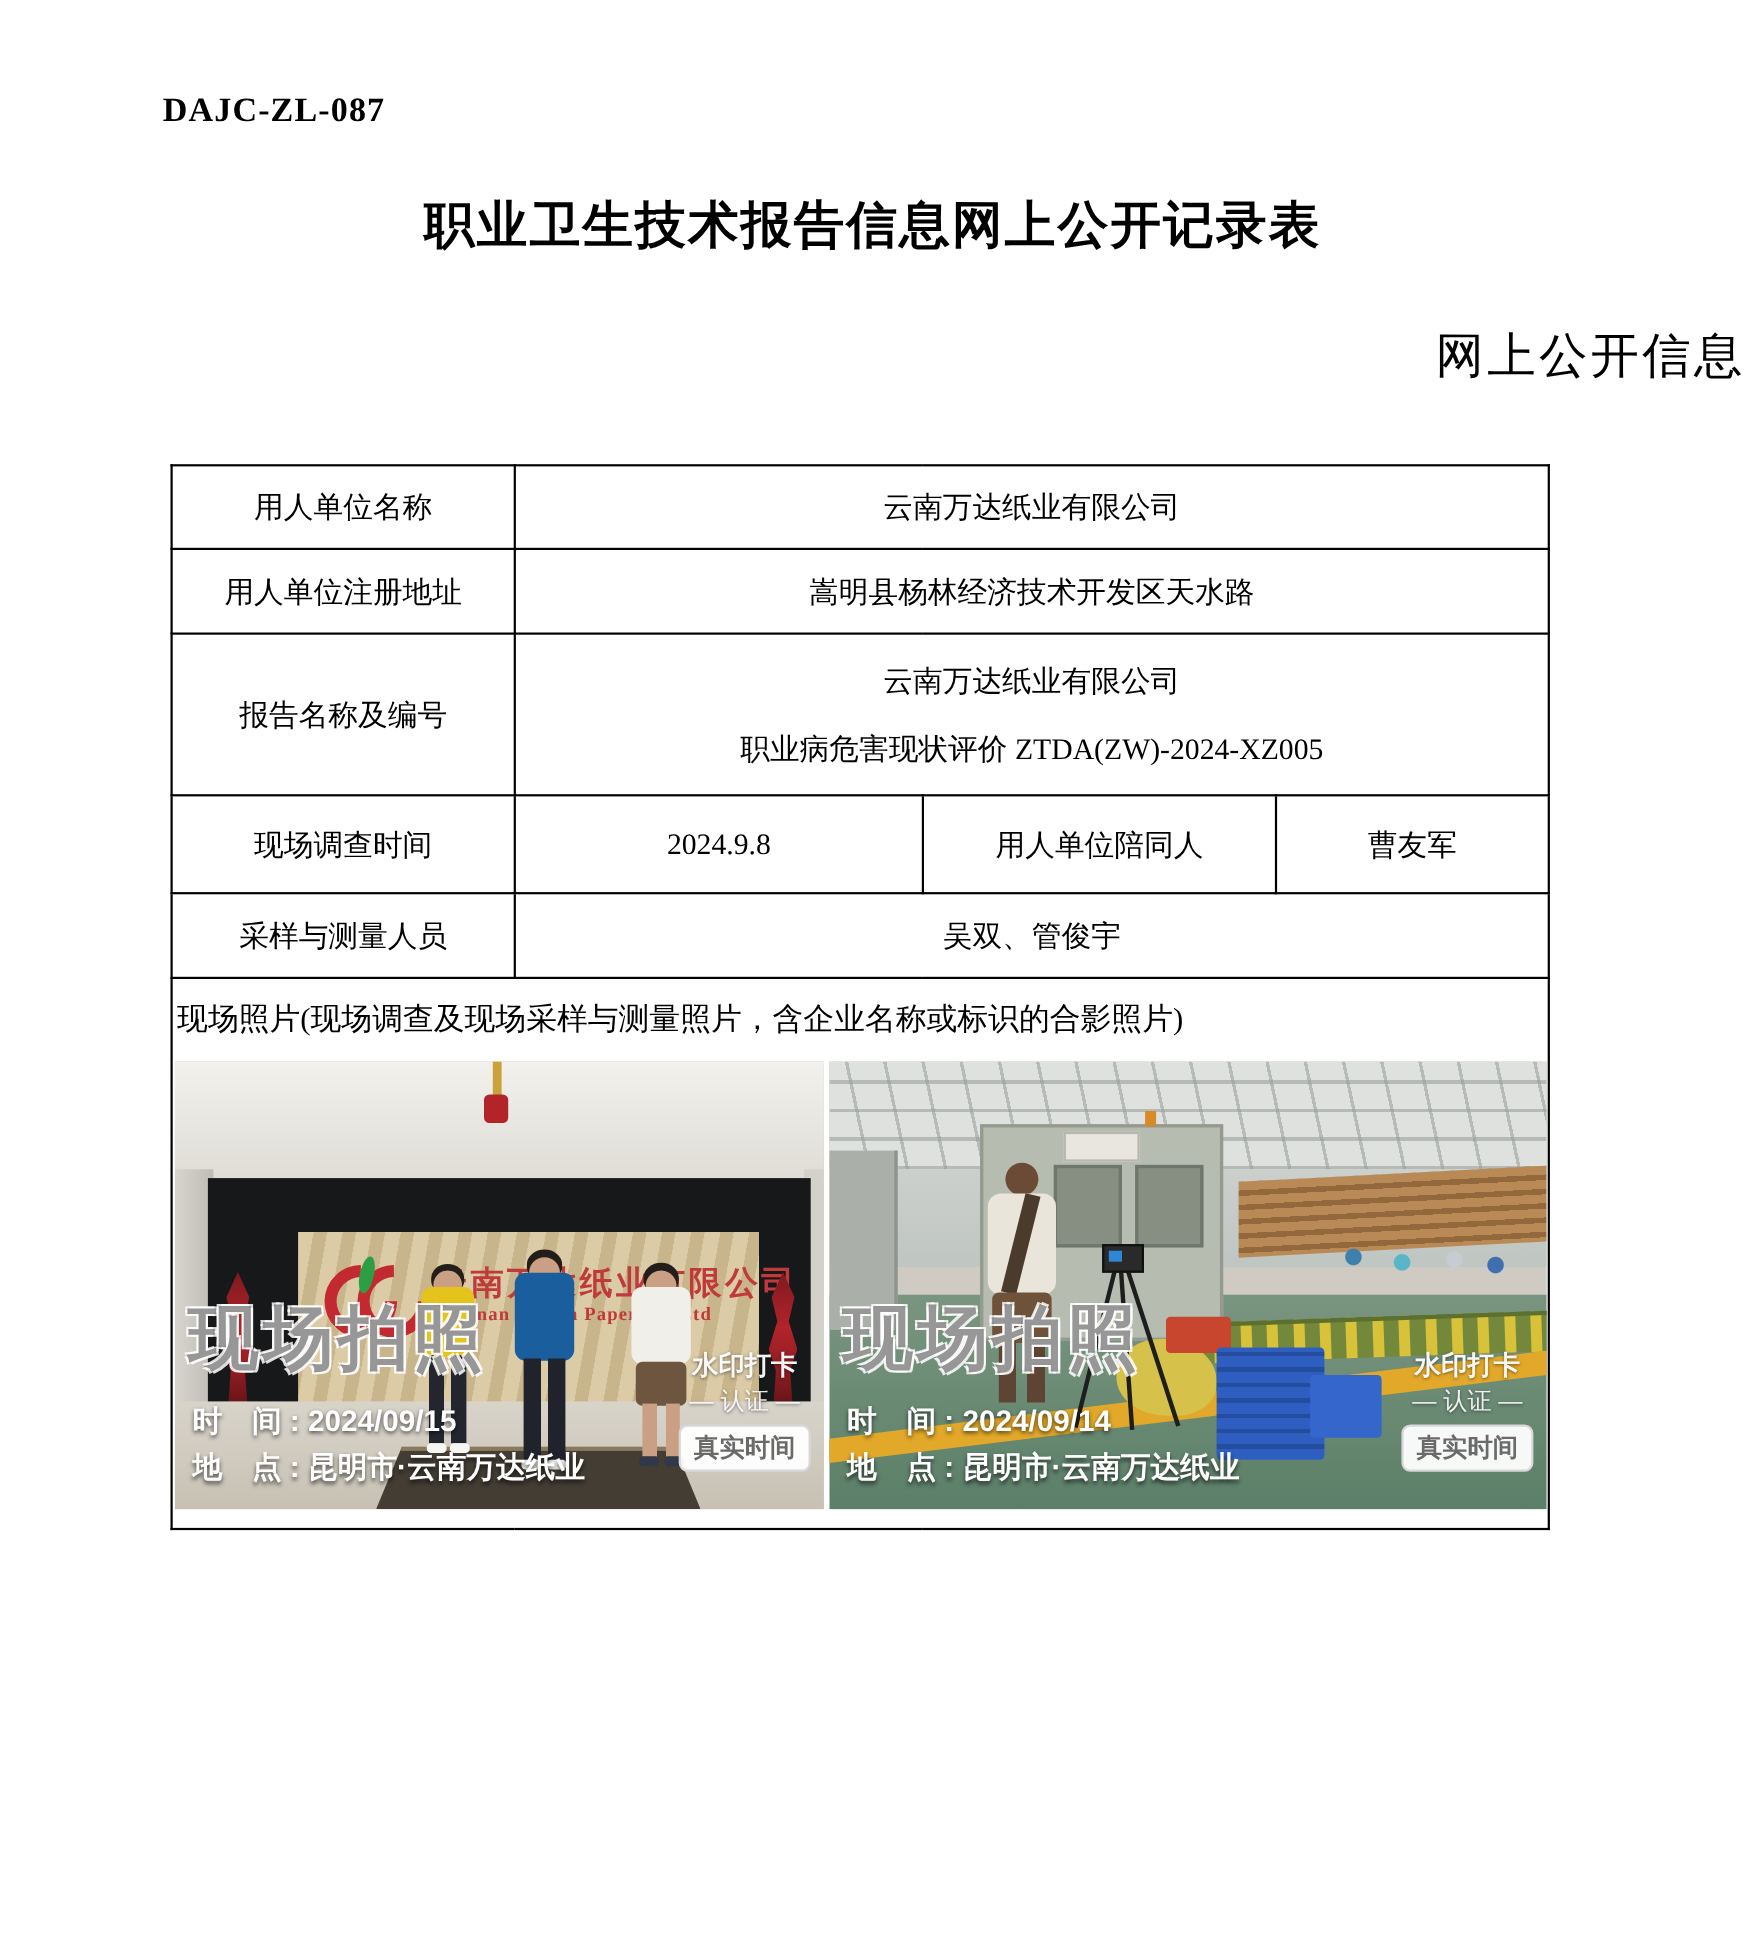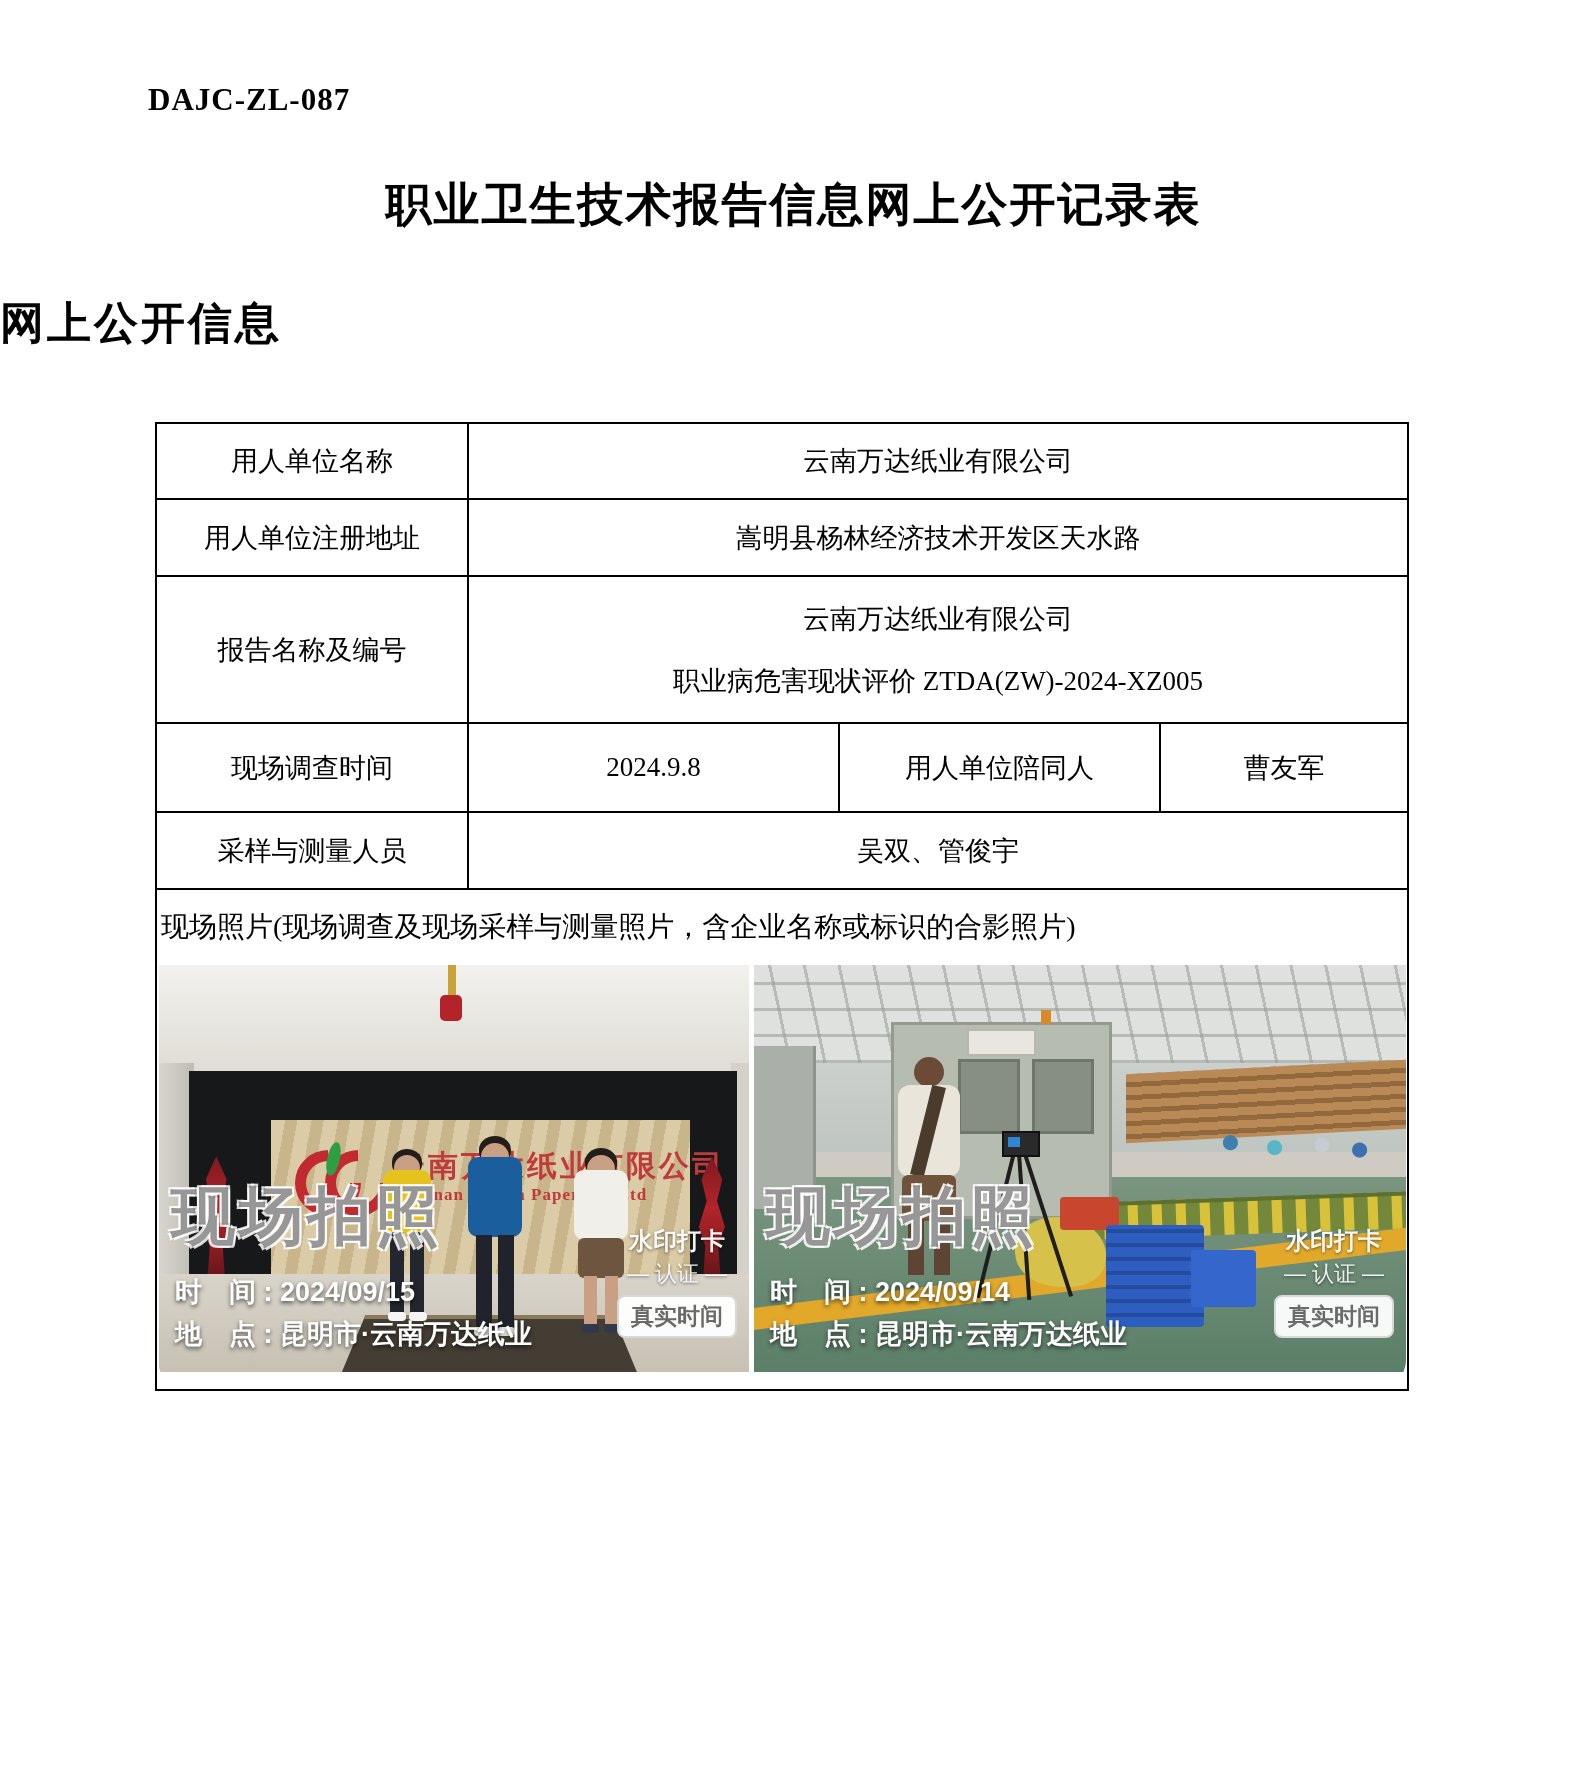--- a/index.html
+++ b/index.html
@@ -1,25 +1,25 @@
 <!DOCTYPE html>
 <html><head>
 <meta charset="utf-8">
 <style>
   html,body{margin:0;padding:0;background:#ffffff;}
   body{width:1587px;height:1778px;position:relative;font-family:"Liberation Serif",serif;color:#000;}
 
   .doc-code{position:absolute;left:148px;top:82px;font-size:31px;letter-spacing:1px;font-weight:bold;}
   .page-title{position:absolute;left:0;top:174px;width:100%;text-align:center;font-size:46px;font-weight:bold;letter-spacing:2px;}
-  .page-subtitle{position:absolute;left:0;top:294px;width:100%;text-align:left;font-size:44px;font-weight:bold;letter-spacing:3px;}
+  .page-subtitle{position:absolute;left:0;top:294px;width:100%;text-align:right;font-size:44px;font-weight:normal;letter-spacing:3px;}
 
   table.info{position:absolute;left:155px;top:422px;width:1252px;border-collapse:collapse;table-layout:fixed;}
   table.info td{border:2px solid #000;font-size:27px;text-align:center;vertical-align:middle;padding:0;overflow:hidden;}
   .report-cell div{line-height:62px;}
-  .photo-cell{vertical-align:top !important;text-align:left !important;border-radius:30px;}
+  .photo-cell{vertical-align:top !important;text-align:left !important;}
   .caption{padding:20px 8px 0 4px;font-size:28px;line-height:34px;text-align:left;}
   .photos-row{margin:21px 0 0 2px;display:flex;gap:5px;}
 
   .photo{position:relative;overflow:hidden;height:407px;flex:none;background:#cfcbc2;}
   .photo *{position:absolute;}
   .photo-left{width:590px;}
   .photo-right{width:652px;}
 
   
   .pl-ceiling{left:0;top:0;width:100%;height:28%;background:linear-gradient(#f2f1ed,#dedbd4);}

